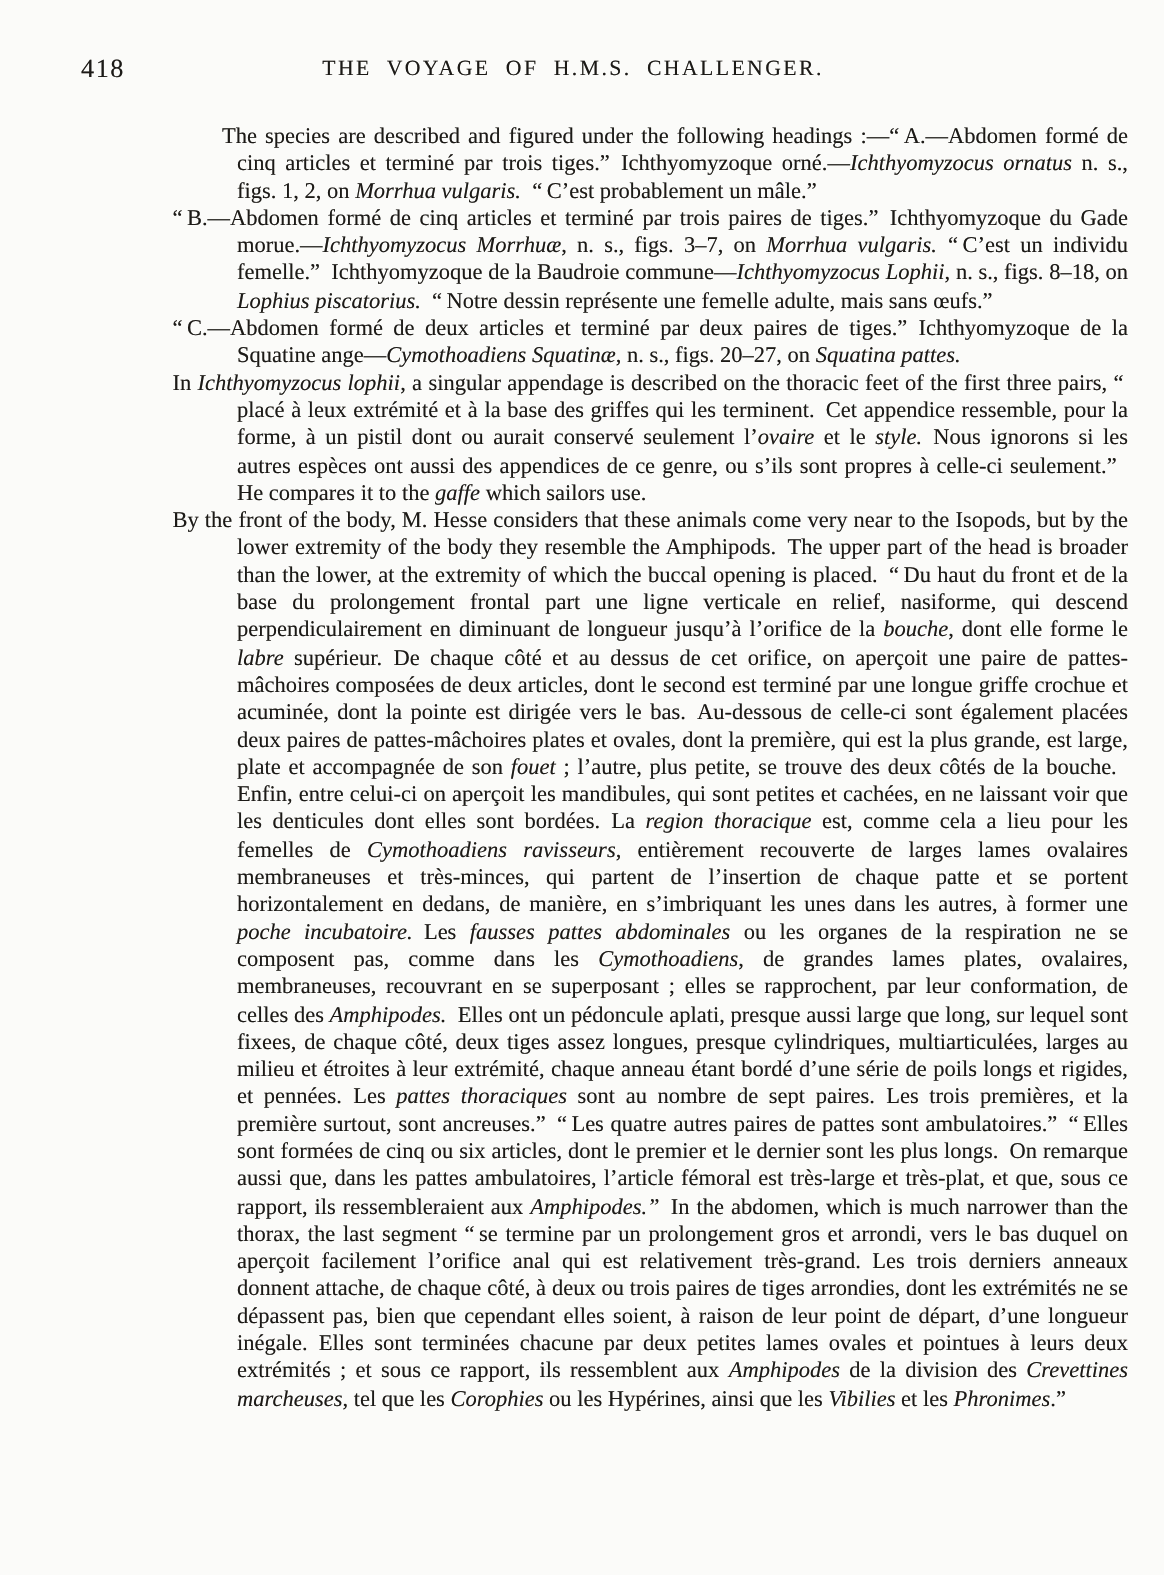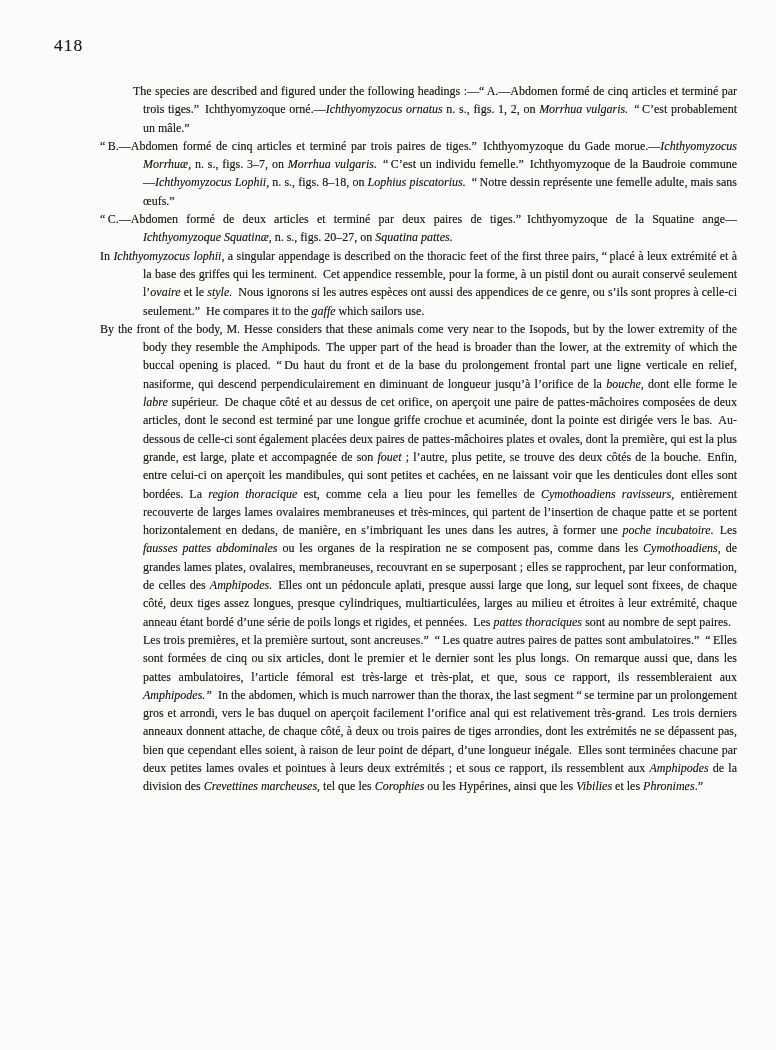--- a/index.html
+++ b/index.html
@@ -31,44 +31,45 @@
     left: 0;
     right: 12px;
     top: 38px;
     text-align: center;
     font-size: 14.5px;
     letter-spacing: 1.6px;
     word-spacing: 5px;
   }
   .content {
     position: absolute;
-    left: 100px;
+    left: 115px;
     top: 82px;
     width: 637px;
-    font-size: 12px;
+    font-size: 15px;
     line-height: 18.3px;
     text-align: justify;
   }
   .para {
     margin: 0;
     padding-left: 43px;
     text-indent: -43px;
   }
   .para.first {
     text-indent: -10px;
   }
   .para i {
     font-style: italic;
   }
 </style>
 </head>
 <body>
 
 <div class="sheet">
   <div class="page-number">418</div>
+  <div class="running-head">THE VOYAGE OF H.M.S. CHALLENGER.</div>
   <div class="content">
       <p class="para first"><span>The species are described and figured under the following headings :—“ A.—Abdomen formé de cinq articles et terminé par trois tiges.” Ichthyomyzoque orné.—</span><i>Ichthyomyzocus ornatus</i><span> n. s., figs. 1, 2, on </span><i>Morrhua vulgaris.</i><span> “ C’est probablement un mâle.”</span></p>
       <p class="para"><span>“ B.—Abdomen formé de cinq articles et terminé par trois paires de tiges.” Ichthyomyzoque du Gade morue.—</span><i>Ichthyomyzocus Morrhuæ</i><span>, n. s., figs. 3–7, on </span><i>Morrhua vulgaris.</i><span> “ C’est un individu femelle.” Ichthyomyzoque de la Baudroie commune—</span><i>Ichthyomyzocus Lophii</i><span>, n. s., figs. 8–18, on </span><i>Lophius piscatorius.</i><span> “ Notre dessin représente une femelle adulte, mais sans œufs.”</span></p>
-      <p class="para"><span>“ C.—Abdomen formé de deux articles et terminé par deux paires de tiges.” Ichthyomyzoque de la Squatine ange—</span><i>Ichthyomyzoque Squatinæ</i><span>, n. s., figs. 20–27, on </span><i>Squatina pattes.</i></p>
+      <p class="para"><span>“ C.—Abdomen formé de deux articles et terminé par deux paires de tiges.” Ichthyomyzoque de la Squatine ange—</span><i>Cymothoadiens Squatinæ</i><span>, n. s., figs. 20–27, on </span><i>Squatina pattes.</i></p>
       <p class="para"><span>In </span><i>Ichthyomyzocus lophii</i><span>, a singular appendage is described on the thoracic feet of the first three pairs, “ placé à leux extrémité et à la base des griffes qui les terminent. Cet appendice ressemble, pour la forme, à un pistil dont ou aurait conservé seulement l’</span><i>ovaire</i><span> et le </span><i>style.</i><span> Nous ignorons si les autres espèces ont aussi des appendices de ce genre, ou s’ils sont propres à celle-ci seulement.” He compares it to the </span><i>gaffe</i><span> which sailors use.</span></p>
       <p class="para"><span>By the front of the body, M. Hesse considers that these animals come very near to the Isopods, but by the lower extremity of the body they resemble the Amphipods. The upper part of the head is broader than the lower, at the extremity of which the buccal opening is placed. “ Du haut du front et de la base du prolongement frontal part une ligne verticale en relief, nasiforme, qui descend perpendiculairement en diminuant de longueur jusqu’à l’orifice de la </span><i>bouche</i><span>, dont elle forme le </span><i>labre</i><span> supérieur. De chaque côté et au dessus de cet orifice, on aperçoit une paire de pattes-mâchoires composées de deux articles, dont le second est terminé par une longue griffe crochue et acuminée, dont la pointe est dirigée vers le bas. Au-dessous de celle-ci sont également placées deux paires de pattes-mâchoires plates et ovales, dont la première, qui est la plus grande, est large, plate et accompagnée de son </span><i>fouet</i><span> ; l’autre, plus petite, se trouve des deux côtés de la bouche. Enfin, entre celui-ci on aperçoit les mandibules, qui sont petites et cachées, en ne laissant voir que les denticules dont elles sont bordées. La </span><i>region thoracique</i><span> est, comme cela a lieu pour les femelles de </span><i>Cymothoadiens ravisseurs</i><span>, entièrement recouverte de larges lames ovalaires membraneuses et très-minces, qui partent de l’insertion de chaque patte et se portent horizontalement en dedans, de manière, en s’imbriquant les unes dans les autres, à former une </span><i>poche incubatoire.</i><span> Les </span><i>fausses pattes abdominales</i><span> ou les organes de la respiration ne se composent pas, comme dans les </span><i>Cymothoadiens</i><span>, de grandes lames plates, ovalaires, membraneuses, recouvrant en se superposant ; elles se rapprochent, par leur conformation, de celles des </span><i>Amphipodes.</i><span> Elles ont un pédoncule aplati, presque aussi large que long, sur lequel sont fixees, de chaque côté, deux tiges assez longues, presque cylindriques, multiarticulées, larges au milieu et étroites à leur extrémité, chaque anneau étant bordé d’une série de poils longs et rigides, et pennées. Les </span><i>pattes thoraciques</i><span> sont au nombre de sept paires. Les trois premières, et la première surtout, sont ancreuses.” “ Les quatre autres paires de pattes sont ambulatoires.” “ Elles sont formées de cinq ou six articles, dont le premier et le dernier sont les plus longs. On remarque aussi que, dans les pattes ambulatoires, l’article fémoral est très-large et très-plat, et que, sous ce rapport, ils ressembleraient aux </span><i>Amphipodes.”</i><span> In the abdomen, which is much narrower than the thorax, the last segment “ se termine par un prolongement gros et arrondi, vers le bas duquel on aperçoit facilement l’orifice anal qui est relativement très-grand. Les trois derniers anneaux donnent attache, de chaque côté, à deux ou trois paires de tiges arrondies, dont les extrémités ne se dépassent pas, bien que cependant elles soient, à raison de leur point de départ, d’une longueur inégale. Elles sont terminées chacune par deux petites lames ovales et pointues à leurs deux extrémités ; et sous ce rapport, ils ressemblent aux </span><i>Amphipodes</i><span> de la division des </span><i>Crevettines marcheuses</i><span>, tel que les </span><i>Corophies</i><span> ou les Hypérines, ainsi que les </span><i>Vibilies</i><span> et les </span><i>Phronimes</i><span>.”</span></p>
     </div>
 </div>
 
 </body></html>

